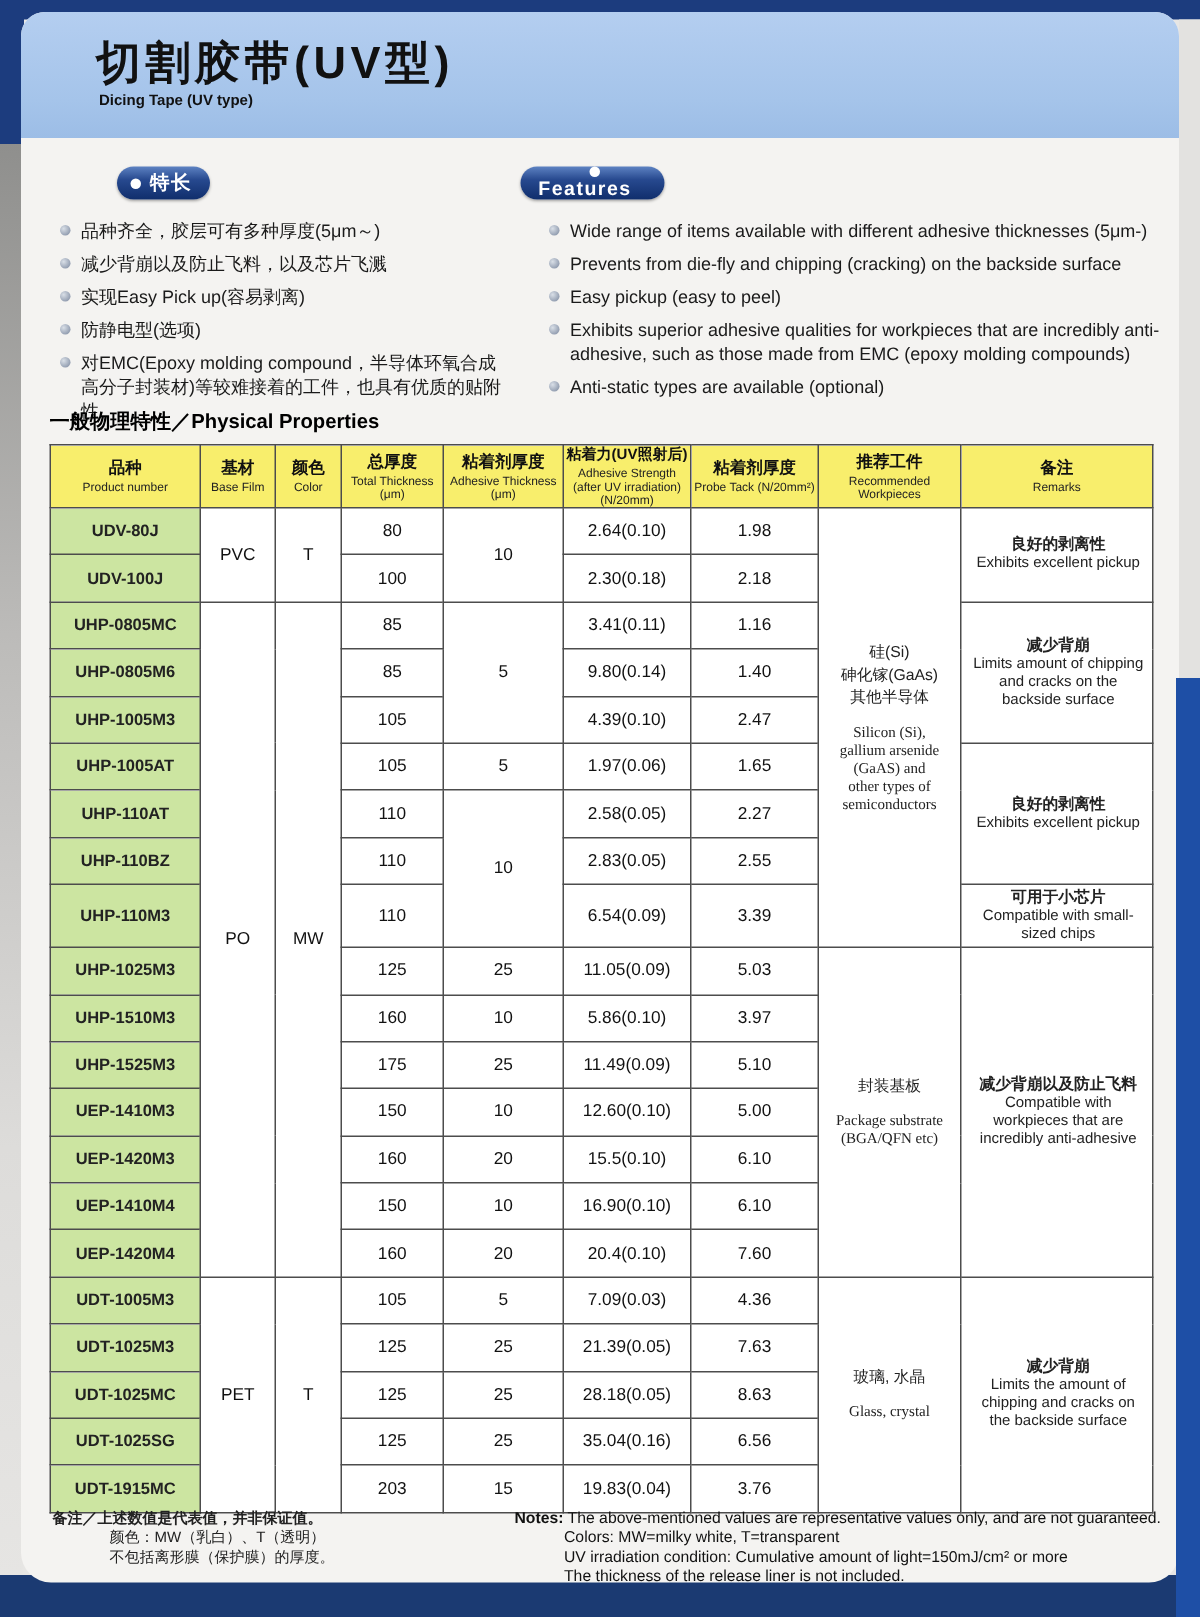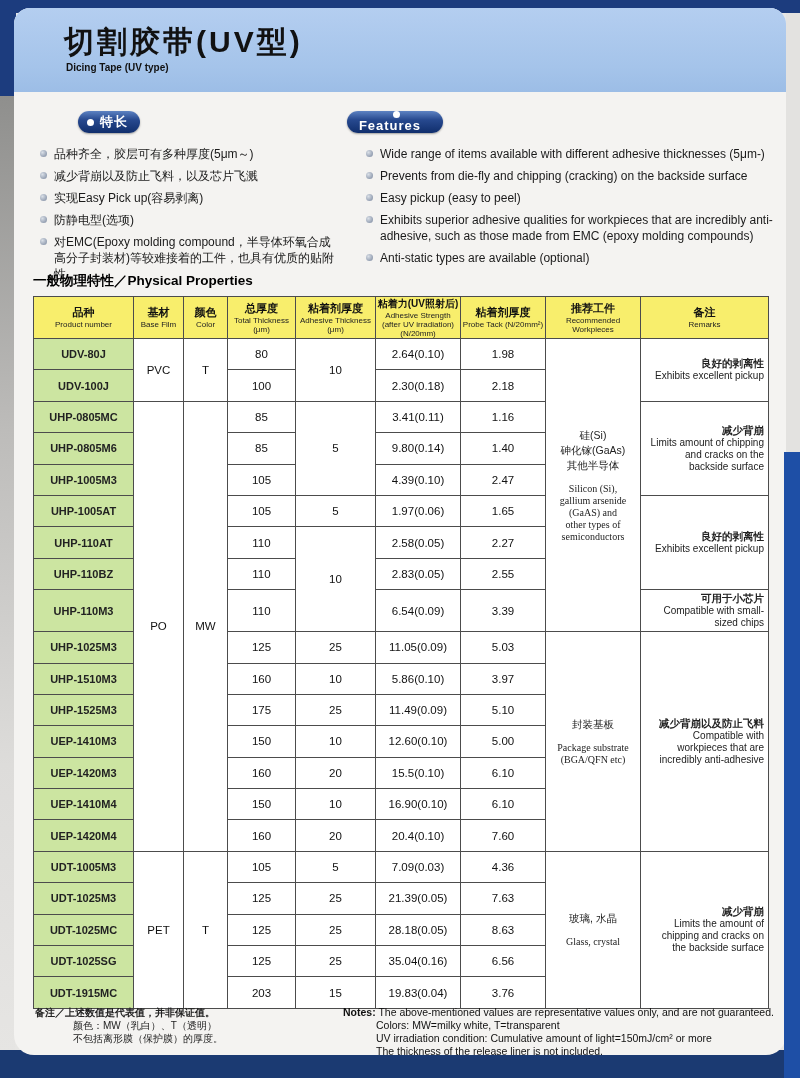--- a/index.html
+++ b/index.html
@@ -51,21 +51,21 @@
   thead tr{height:33px;}
   tbody tr{height:31.4px;}
   th{background:#f8ee6c;}
   th .zh{font-size:11px;font-weight:bold;color:#111;line-height:13px;}
   th .zh.small{font-size:10px;}
   th .en{font-size:8px;font-weight:normal;color:#222;line-height:9px;margin-top:1px;}
   td.prod{background:#cce5a1;font-size:11px;font-weight:bold;color:#222;}
   td.val{font-size:11.5px;color:#111;}
   td.rec .rec-zh{font-size:10.5px;color:#222;line-height:15px;}
   td.rec .rec-en{font-size:10px;color:#222;line-height:12px;margin-top:10px;font-family:Liberation Serif, serif;}
-  td.remark{text-align:right;padding:2px 4px 2px 6px;}
+  td.remark{text-align:center;padding:2px 4px 2px 6px;}
   td.remark .rzh{font-size:10.5px;font-weight:bold;color:#222;line-height:13px;}
   td.remark .ren{font-size:10px;color:#222;line-height:12px;}
 
   
   .notes-zh{left:35px;top:1006px;width:300px;font-size:10px;line-height:13px;color:#222;z-index:2;}
   .notes-zh .t{font-weight:bold;}
   .notes-zh .l{padding-left:38px;}
   .notes-en{left:343px;top:1006px;width:432px;font-size:10.5px;line-height:13px;color:#111;z-index:2;}
   .notes-en .t b{font-weight:bold;}
   .notes-en .l{padding-left:33px;}

